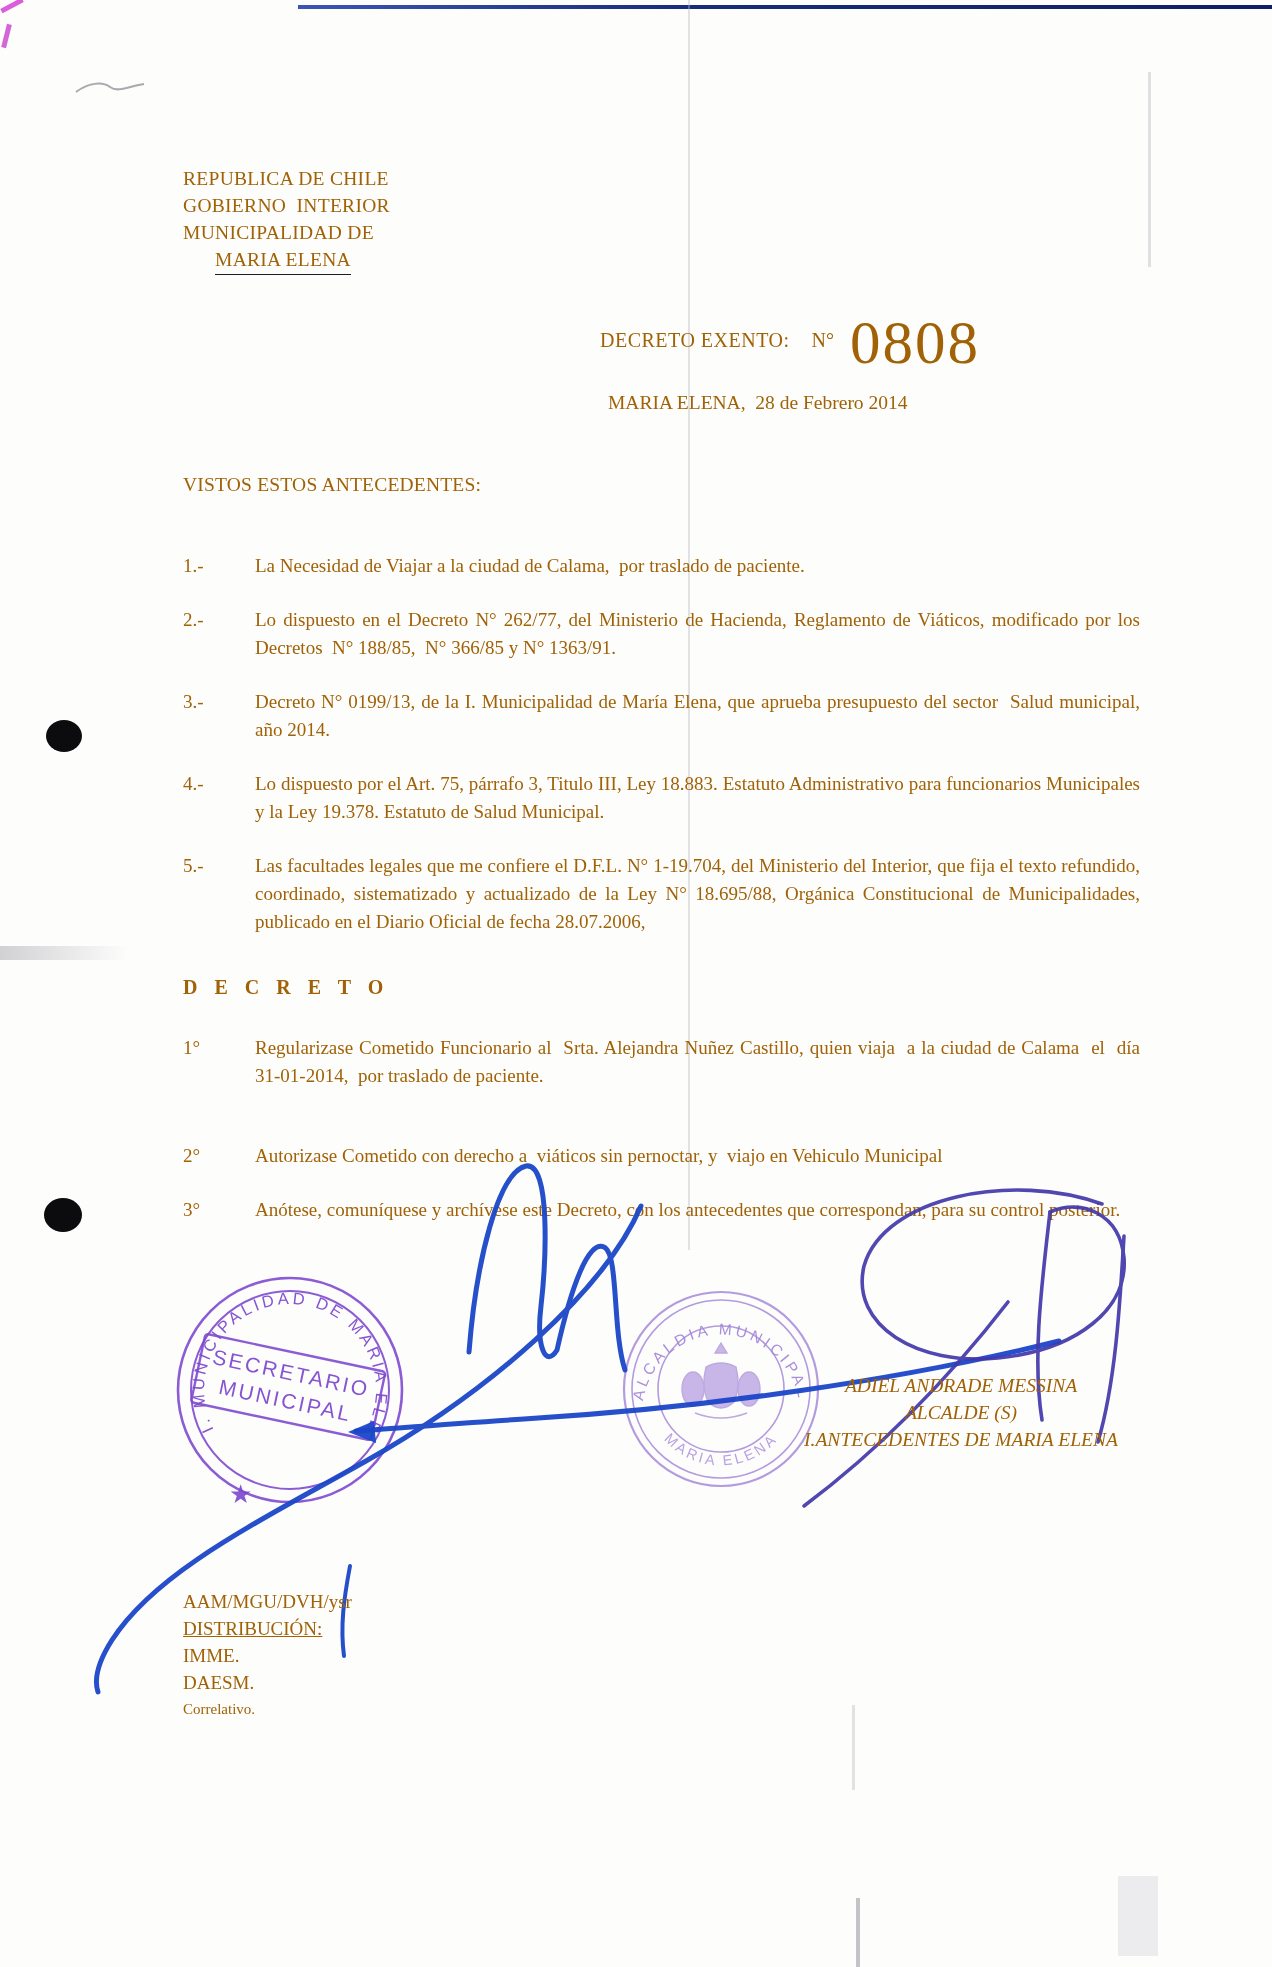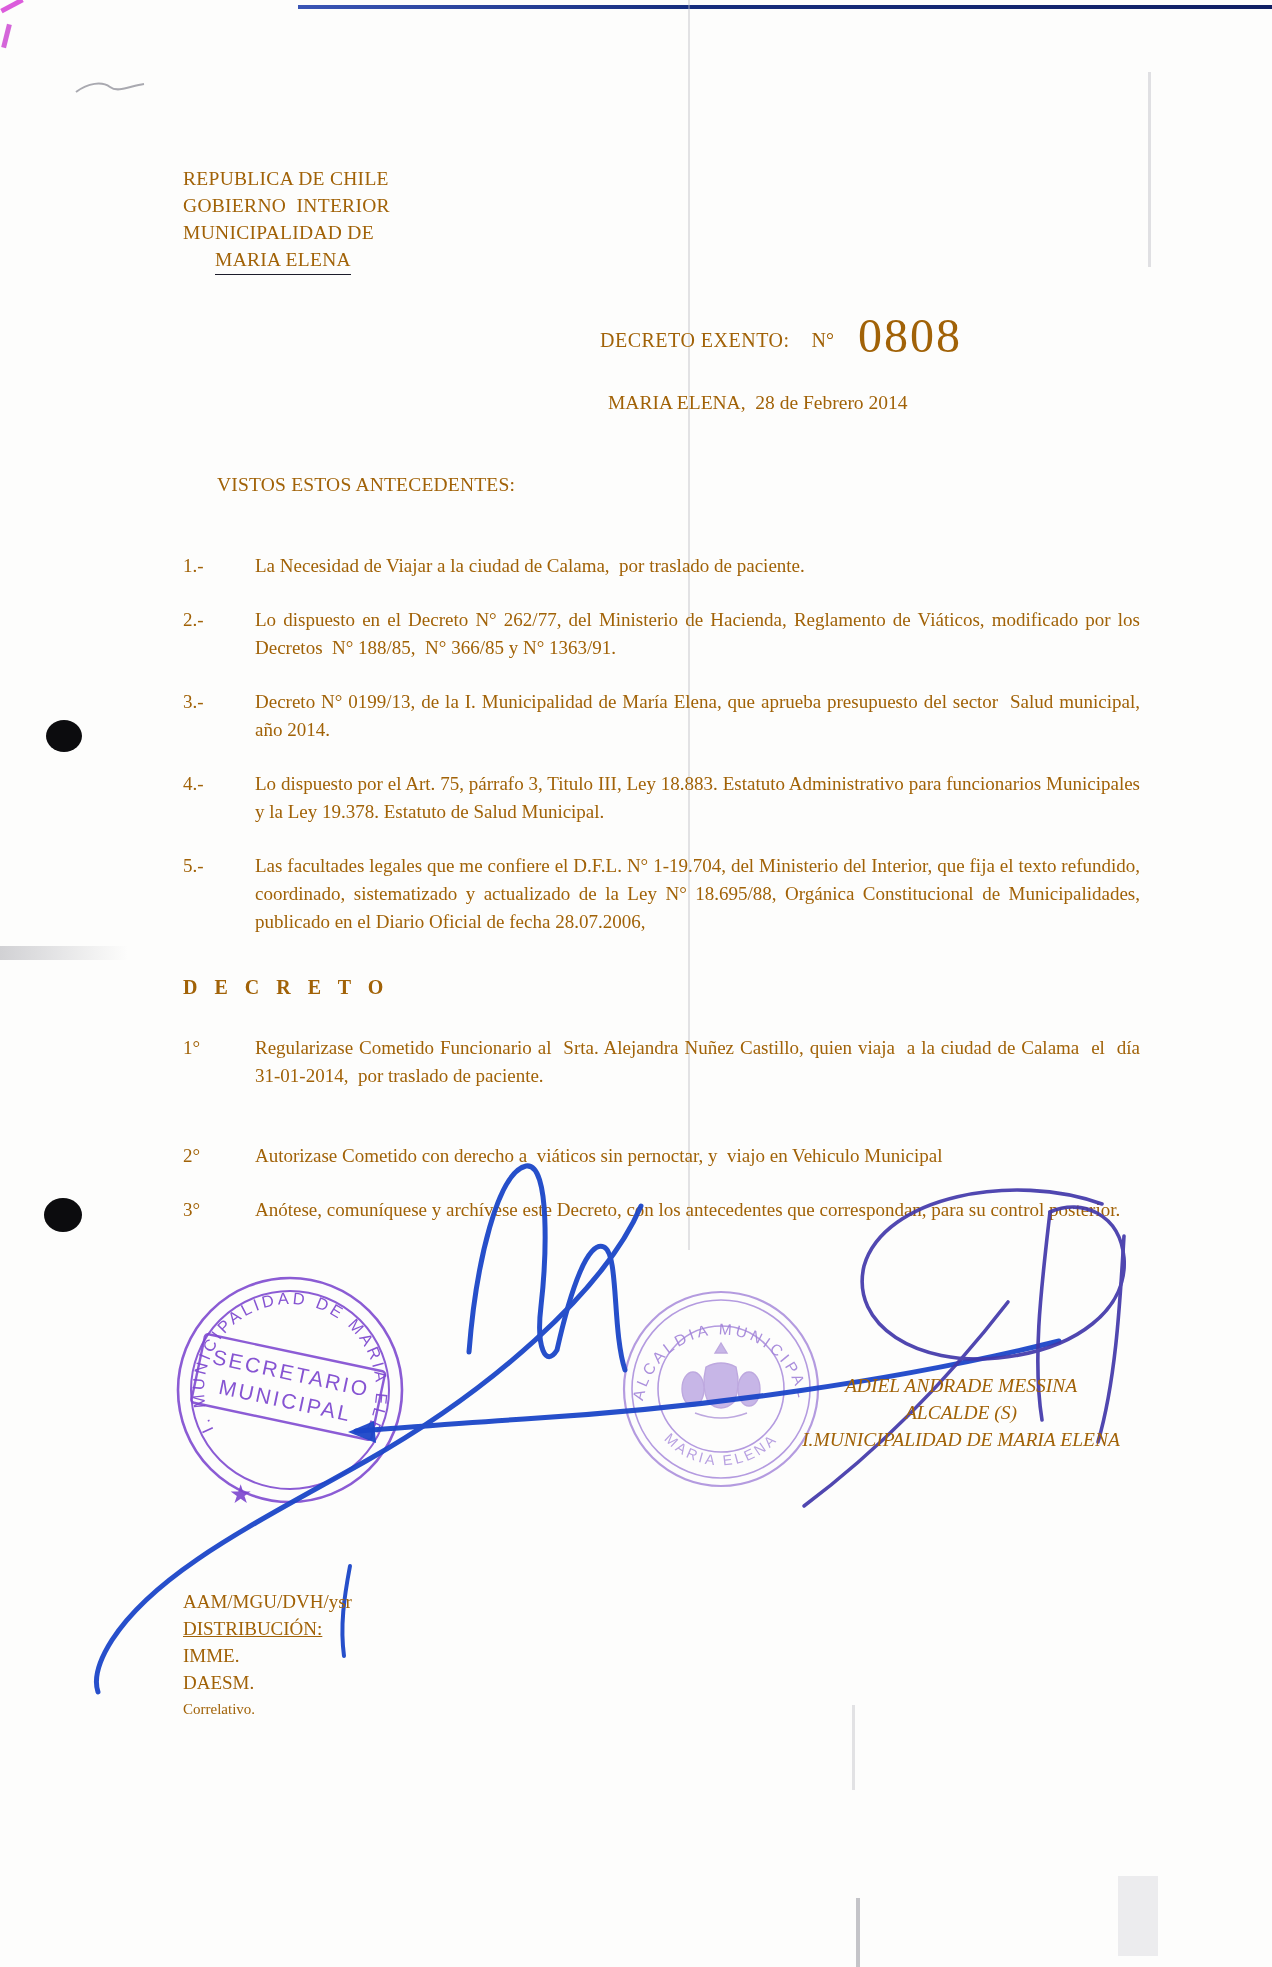--- a/index.html
+++ b/index.html
@@ -29,24 +29,24 @@
   .bottom-smudge{top:1876px;left:1118px;width:40px;height:80px;background:rgba(200,200,206,.30);}
 
   
   .header{top:165px;left:183px;font-size:19.5px;line-height:27px;letter-spacing:.3px;}
   .header .uline{display:inline-block;margin-left:32px;border-bottom:1.6px solid #1c1c2a;padding-bottom:1px;}
 
   
   .decree-row{top:312px;left:600px;display:flex;align-items:flex-start;}
   .decree-label{font-size:20px;padding-top:17px;letter-spacing:.5px;}
   .decree-nlabel{font-size:20px;padding-top:17px;margin-left:22px;}
-  .decree-number{font-size:48px;line-height:1;margin-left:24px;letter-spacing:2px;}
+  .decree-number{font-size:61px;line-height:1;margin-left:16px;letter-spacing:2px;}
   .place-date{top:392px;left:608px;font-size:19.5px;}
 
-  .vistos-heading{top:474px;left:183px;font-size:19.5px;letter-spacing:.2px;margin-left:34px;}
+  .vistos-heading{top:474px;left:183px;font-size:19.5px;letter-spacing:.2px;}
 
   .list{left:183px;width:957px;}
   .vistos-list{top:552px;}
   .decreto-list{top:1034px;}
   .item{display:flex;margin-bottom:26px;}
   .item.gap-lg{margin-bottom:52px;}
   .item .num{width:72px;flex:0 0 72px;font-size:19px;line-height:28px;}
   .item .txt{flex:1;font-size:19px;line-height:28px;text-align:justify;}
   .bold{font-weight:normal;}
 
@@ -196,21 +196,21 @@
       <path d="M 1102 1204 C 1014 1172 884 1196 864 1266 C 850 1326 918 1366 998 1358 C 1078 1350 1128 1308 1124 1258 C 1120 1214 1082 1198 1050 1212"></path>
       <path d="M 1050 1212 C 1042 1282 1032 1358 1042 1420"></path>
       <path d="M 1124 1236 C 1120 1302 1116 1380 1098 1442"></path>
       <path d="M 1008 1302 C 946 1382 876 1452 804 1506"></path>
     </g>
   </svg>
 
   <div class="abs right-sign">
     <div>ADIEL ANDRADE MESSINA</div>
     <div>ALCALDE (S)</div>
-    <div>I.MUNICIPALIDAD DE MARIA ELENA</div>
+    <div>I.ANTECEDENTES DE MARIA ELENA</div>
   </div>
 
 
   <div class="abs footer">
     <div>AAM/MGU/DVH/ysr</div>
     <div class="uline">DISTRIBUCIÓN:</div>
     <div>IMME.</div>
     <div>DAESM.</div>
     <div class="small">Correlativo.</div>
   </div>

